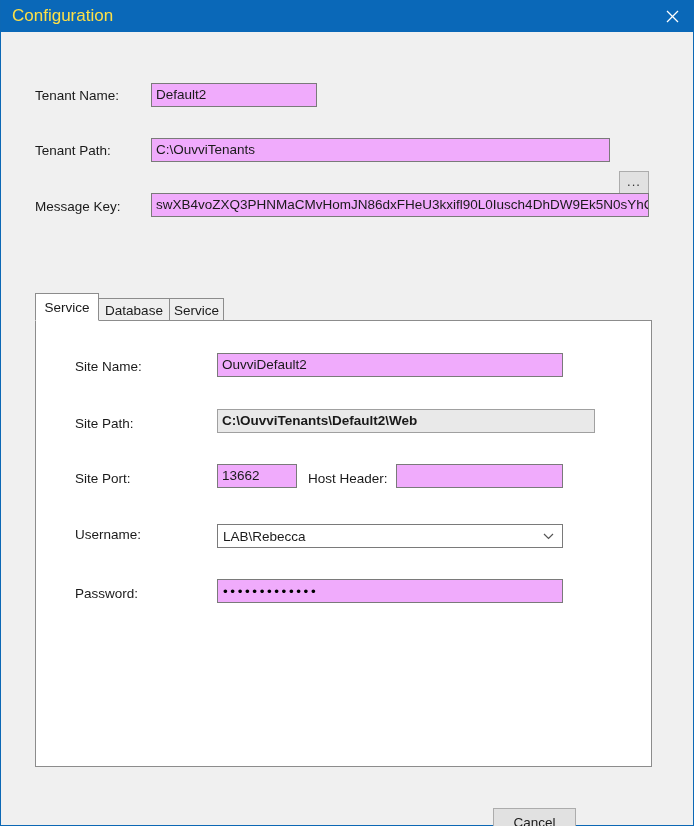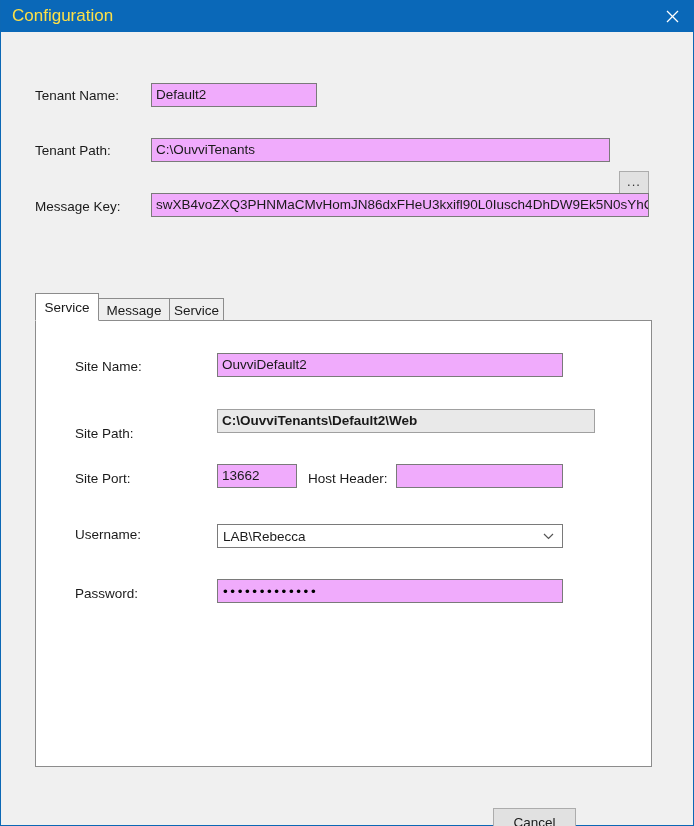--- a/index.html
+++ b/index.html
@@ -218,30 +218,30 @@
 
     <div class="lbl" style="left:33px; top:111px;">Tenant Path:</div>
     <div class="tf" style="left:149px; top:106px; width:459px; height:24px;" placeholder="">C:\OuvviTenants</div>
     <div class="btn browse-btn">...</div>
 
     <div class="lbl" style="left:33px; top:167px;">Message Key:</div>
     <div class="tf" style="left:149px; top:161px; width:498px; height:24px;" placeholder="">swXB4voZXQ3PHNMaCMvHomJN86dxFHeU3kxifl90L0Iusch4DhDW9Ek5N0sYhQjf</div>
 
     <div class="tabstrip">
       <div class="tab selected" style="left:0px; top:-3px; width:64px; height:28px; padding-top:5px;">Service</div>
-      <div class="tab" style="left:63px; top:2px; width:72px; height:23px; padding-top:3px;">Message</div>
+      <div class="tab" style="left:63px; top:2px; width:72px; height:23px; padding-top:3px;">Database</div>
       <div class="tab" style="left:134px; top:2px; width:55px; height:23px; padding-top:3px;">Service</div>
     </div>
 
     <div class="tabpanel">
 
       <div class="lbl" style="left:39px; top:38px;">Site Name:</div>
       <div class="tf" style="left:181px; top:32px; width:346px; height:24px;" placeholder="">OuvviDefault2</div>
 
-      <div class="lbl" style="left:39px; top:105px;">Site Path:</div>
+      <div class="lbl" style="left:39px; top:95px;">Site Path:</div>
       <div class="tf readonly" style="left:181px; top:88px; width:378px; height:24px;font-weight:bold;" placeholder="">C:\OuvviTenants\Default2\Web</div>
 
       <div class="lbl" style="left:39px; top:150px;">Site Port:</div>
       <div class="tf" style="left:181px; top:143px; width:80px; height:24px;" placeholder="">13662</div>
 
       <div class="lbl" style="left:272px; top:150px;">Host Header:</div>
       <div class="tf" style="left:360px; top:143px; width:167px; height:24px;" placeholder=""></div>
 
       <div class="lbl" style="left:39px; top:206px;">Username:</div>
       <div class="combo" style="left:181px; top:203px; width:346px; height:24px;">

